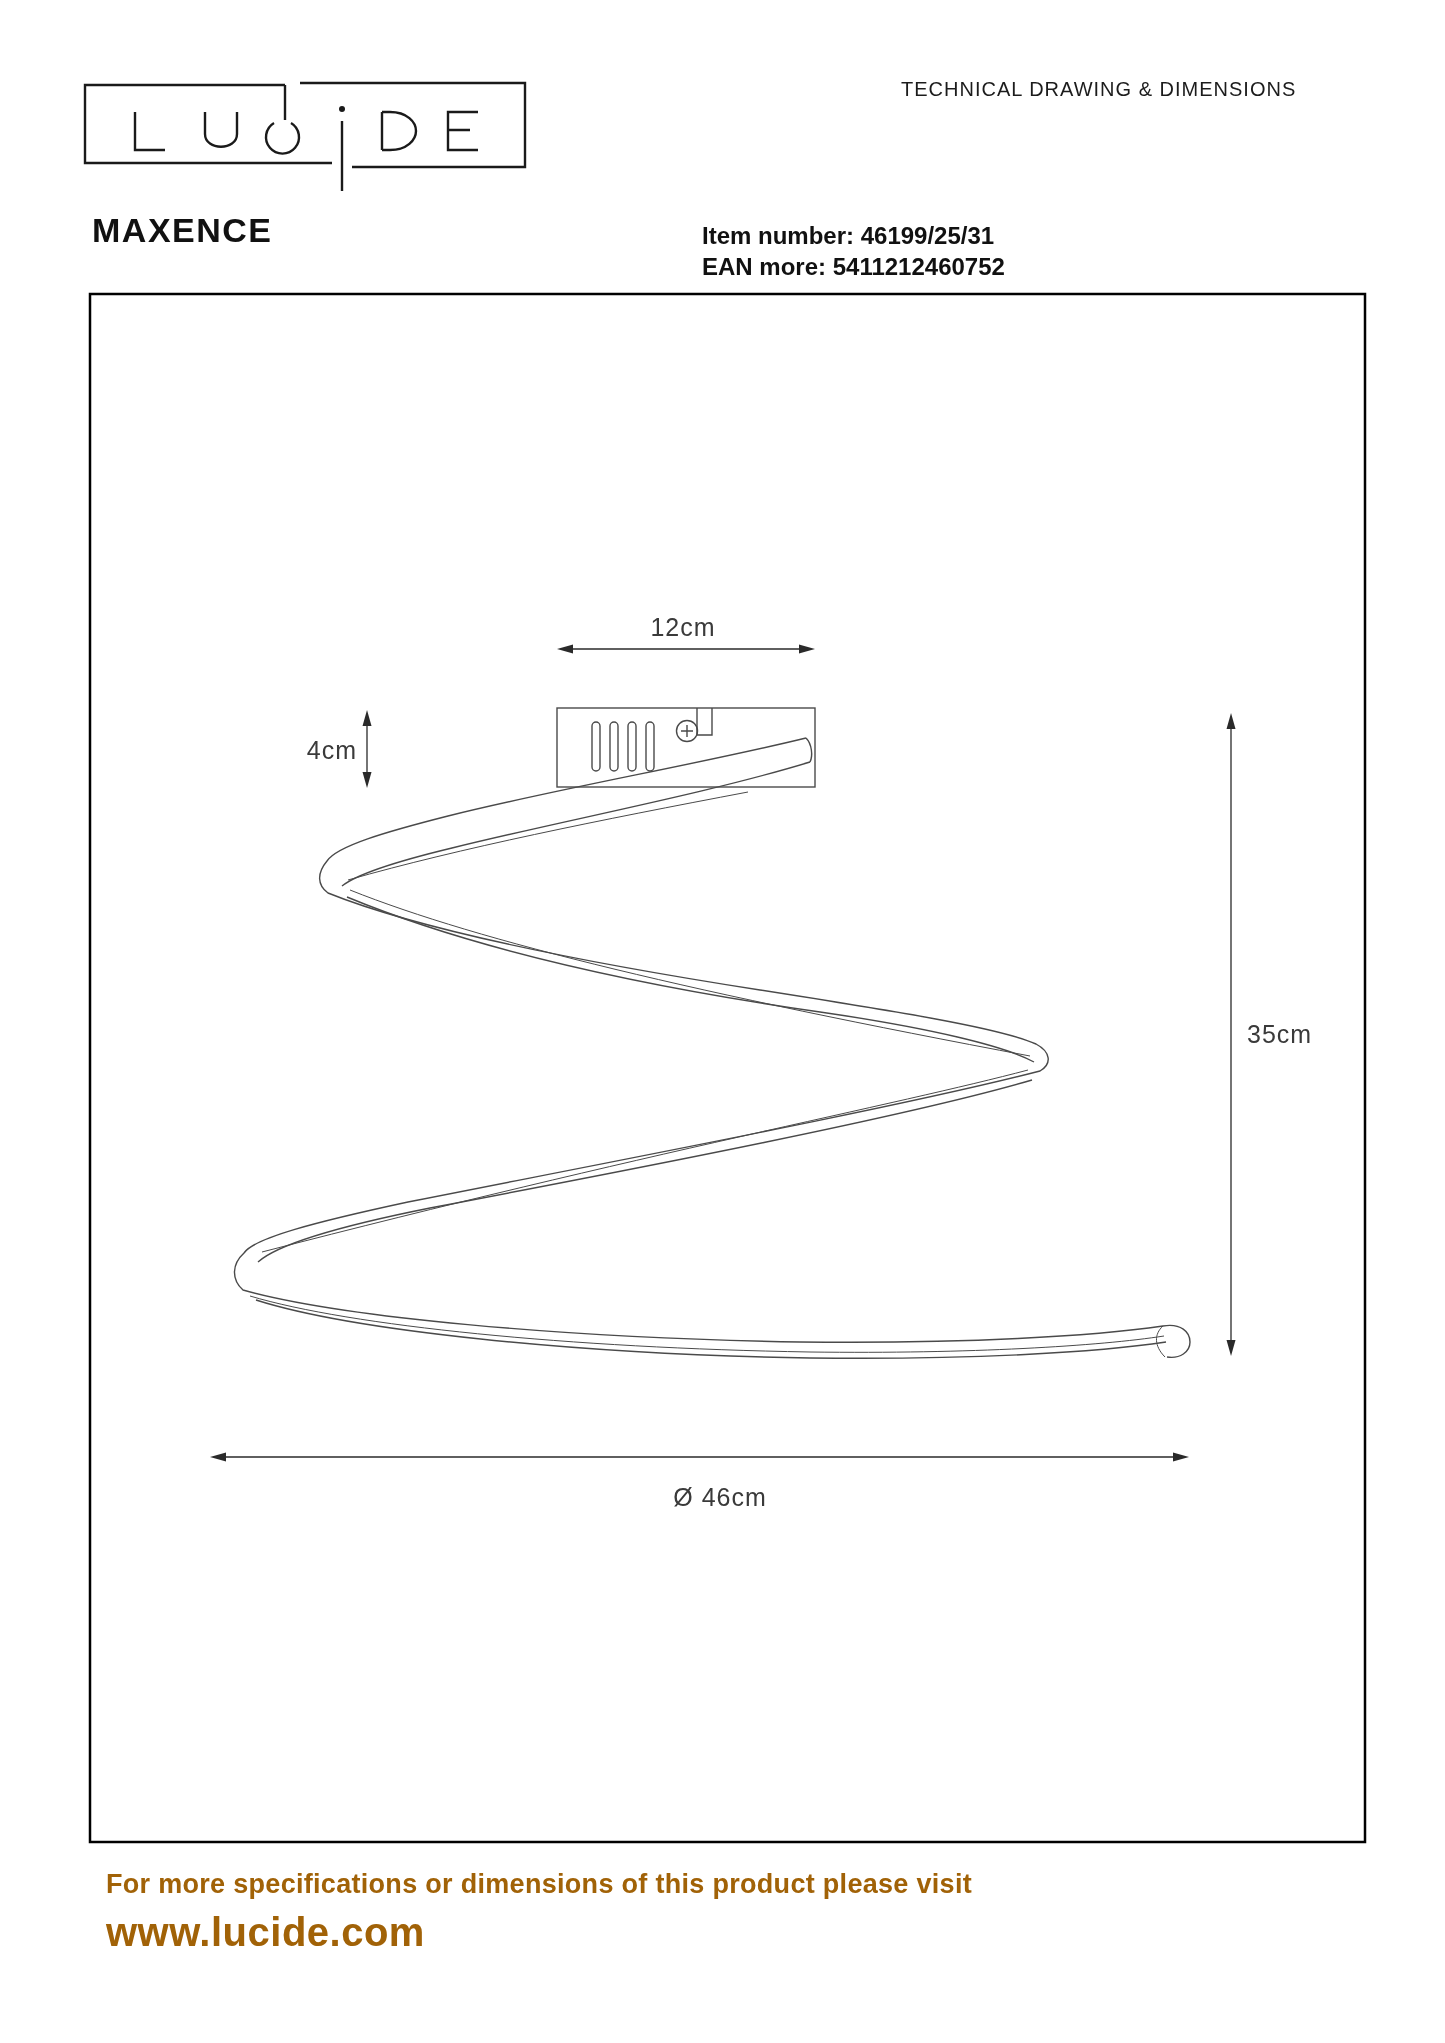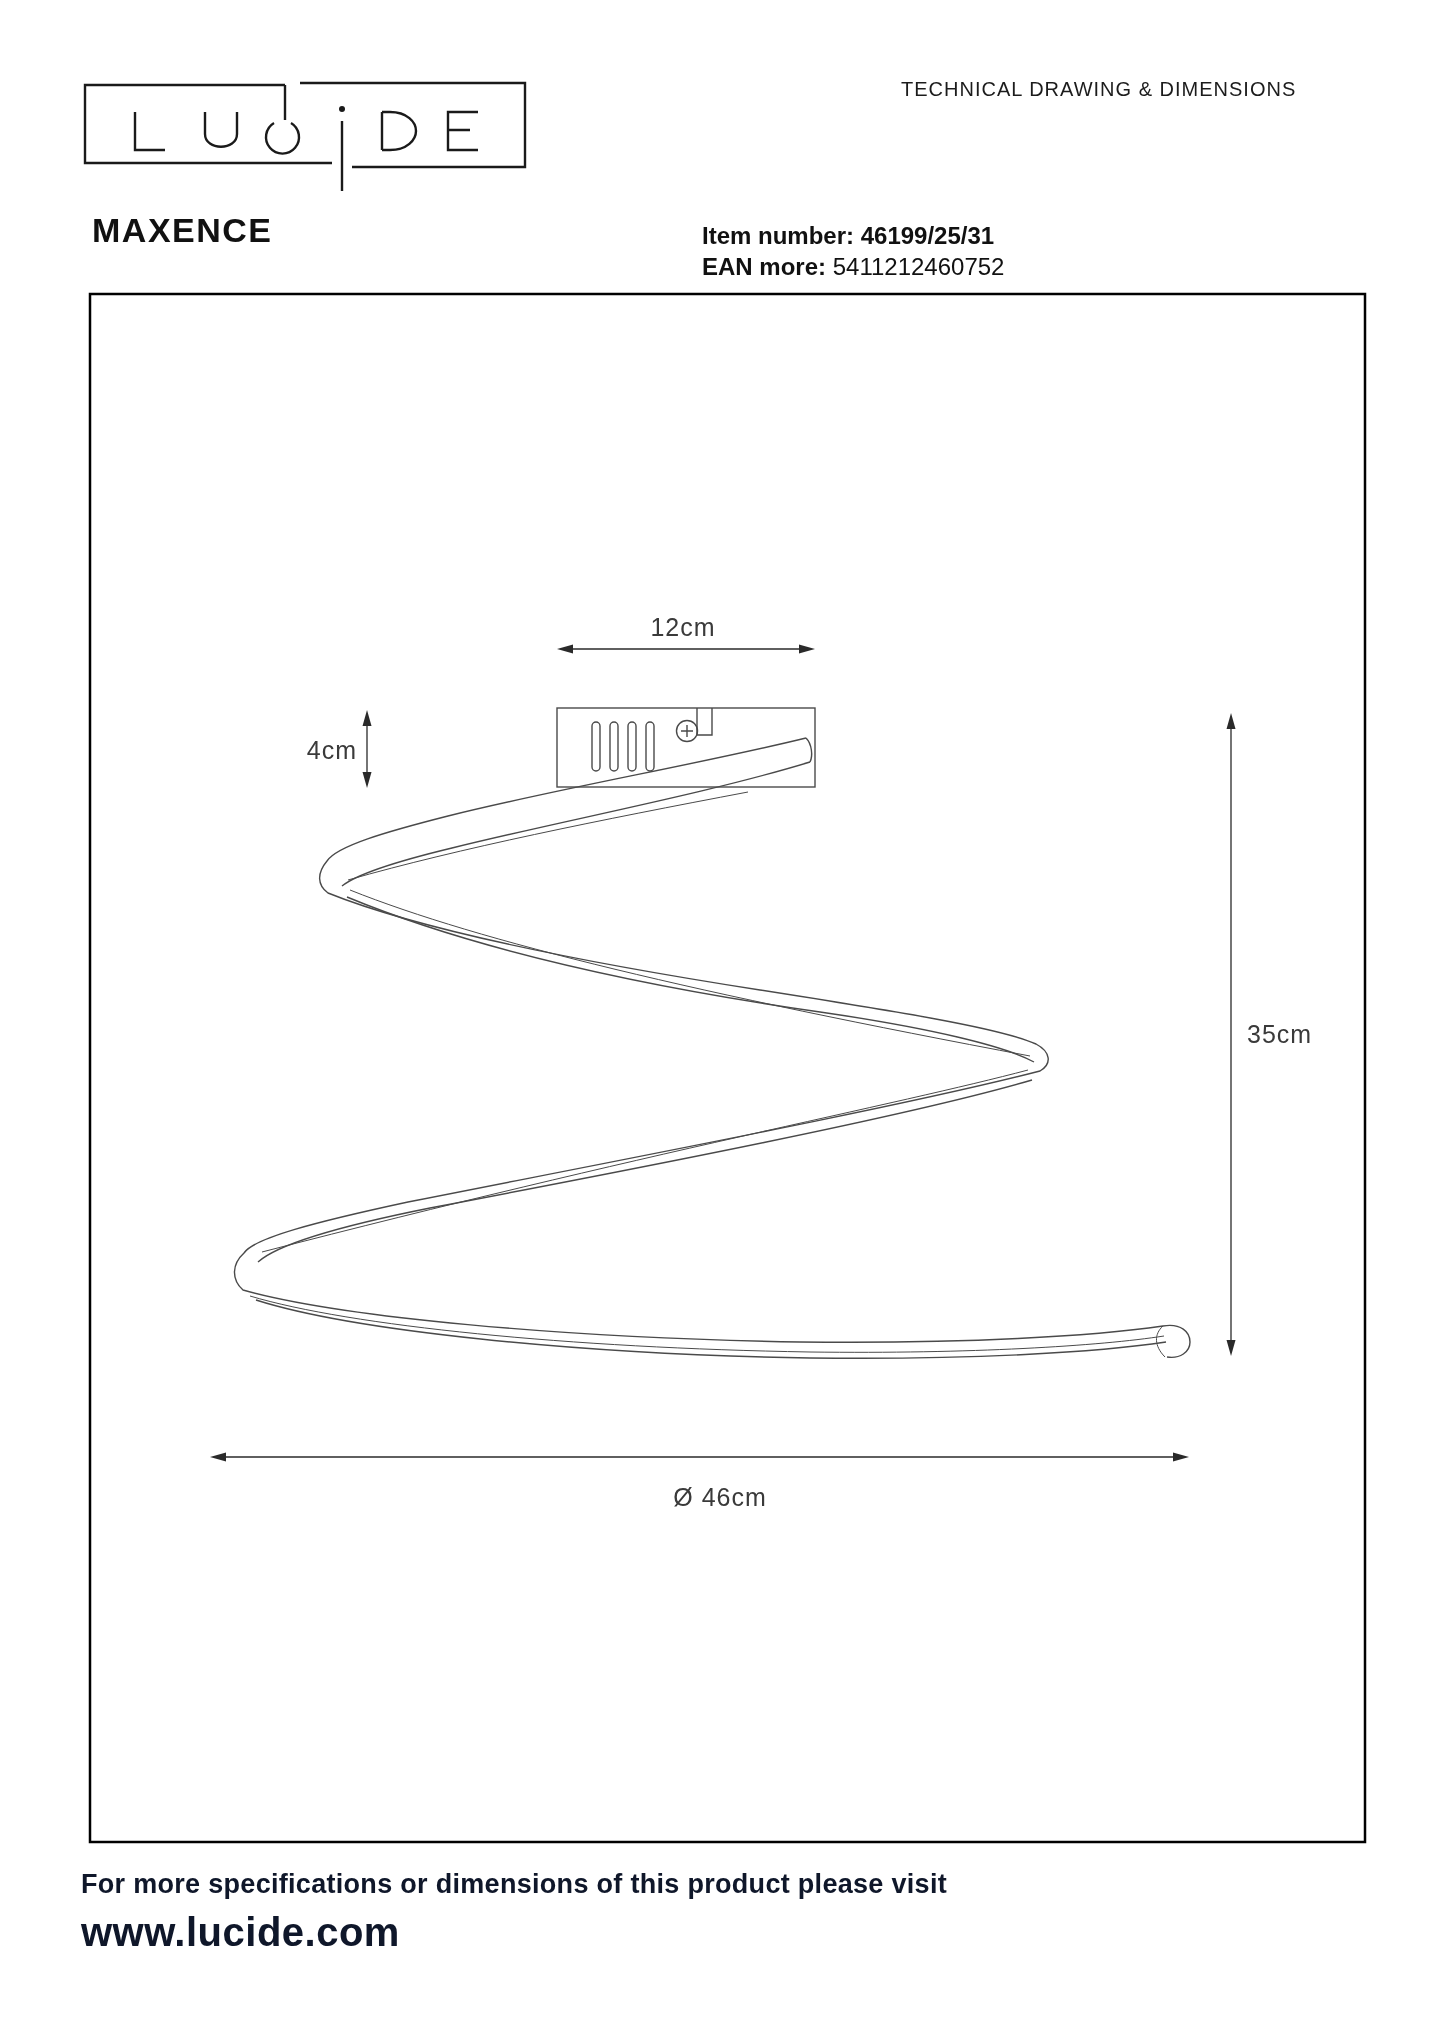--- a/index.html
+++ b/index.html
@@ -5,22 +5,22 @@
   html,body{margin:0;padding:0;background:#ffffff;}
   body{position:relative;width:1445px;height:2043px;overflow:hidden;
        font-family:"Liberation Sans", sans-serif;color:#1a1a1a;}
   #art{position:absolute;left:0;top:0;}
   .txt{position:absolute;white-space:nowrap;}
   .doc-title{left:901px;top:78px;font-size:20px;letter-spacing:1px;color:#1c1c1c;font-weight:400;}
   .product-name{left:92px;top:211px;font-size:34px;font-weight:700;letter-spacing:1.5px;color:#111;}
   .codes{left:702px;top:220px;font-size:24px;line-height:31px;color:#111;}
   .codes .lbl{font-weight:700;}
   .codes .val-bold{font-weight:700;}
-  .codes .val-reg{font-weight:400;}
-  .footer{left:81px;top:1869px;color:#0f172a;}
+  .codes .val-reg{font-weight:700;}
+  .footer{left:106px;top:1869px;color:#a16207;}
   .footer-note{font-size:27px;font-weight:700;letter-spacing:0.3px;}
   .footer-site{font-size:40px;font-weight:700;letter-spacing:0.5px;margin-top:10px;}
   svg text{font-family:"Liberation Sans", sans-serif;}
   .dimtxt{font-size:25px;letter-spacing:1px;fill:#3a3a3a;font-weight:400;}
 </style>
 </head>
 <body>
 
 <svg id="art" width="1445" height="2043" viewBox="0 0 1445 2043">
 

